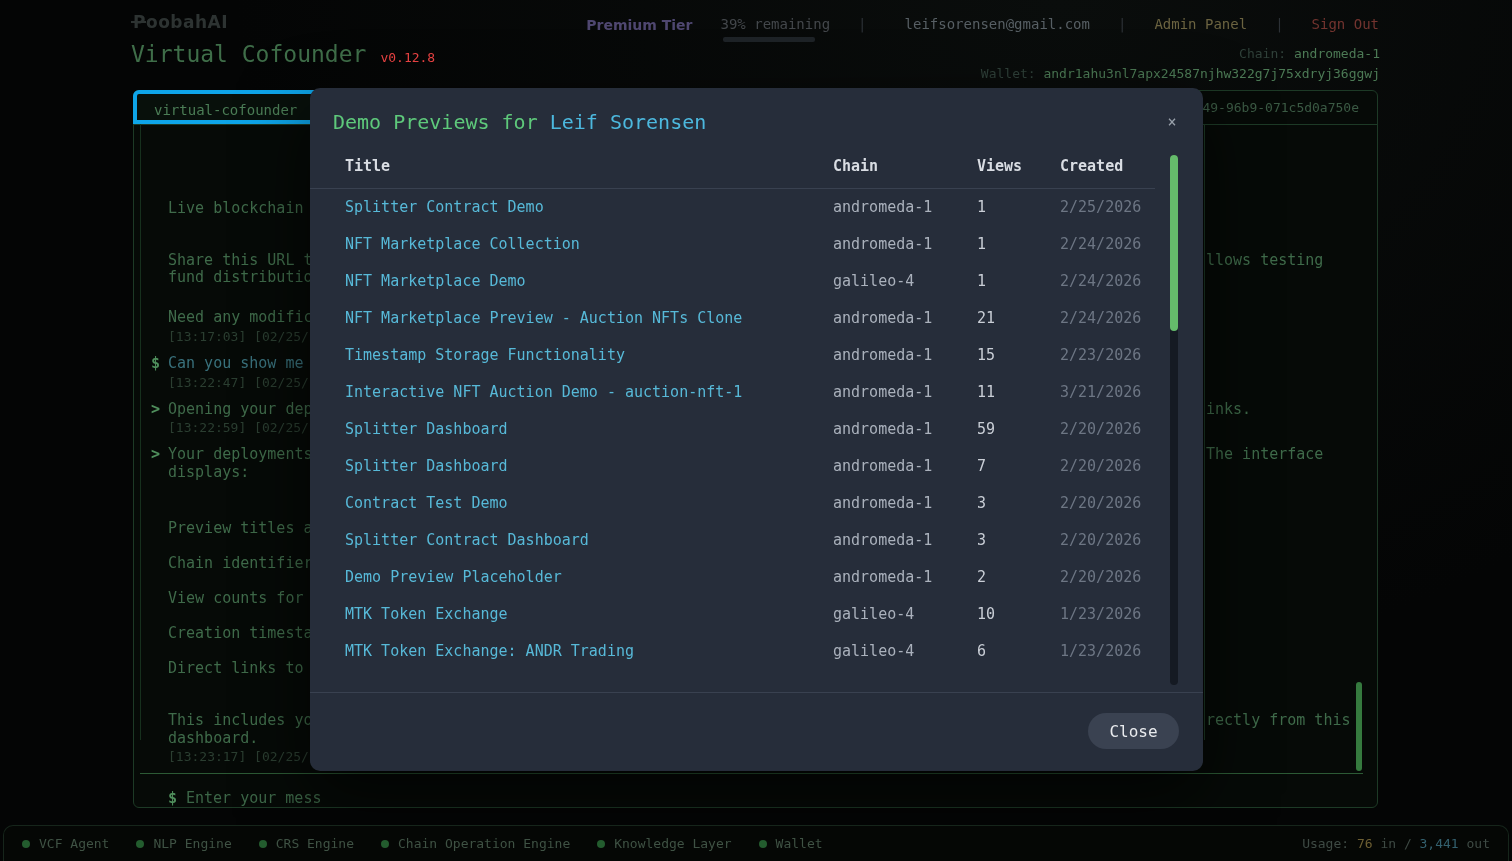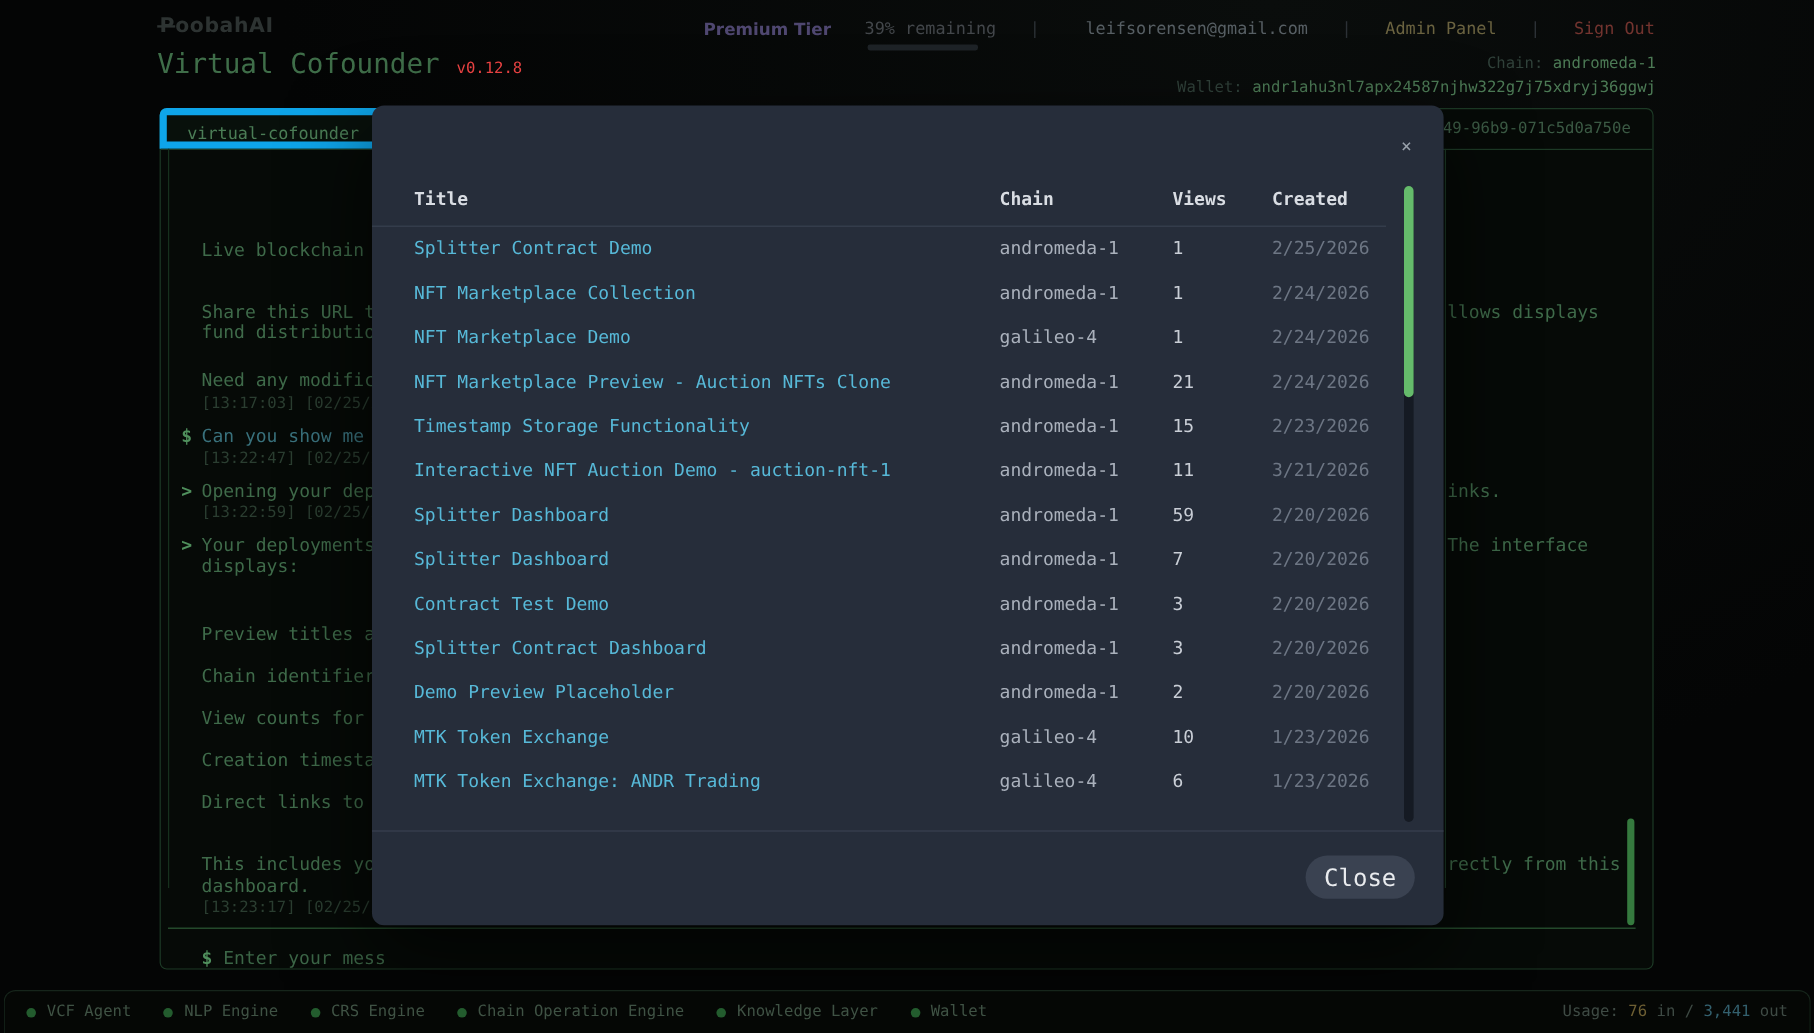--- a/index.html
+++ b/index.html
@@ -28,21 +28,21 @@
   .email { color:#575f64;margin-left:10px; }
   .admin { color:#6b6340; }
   .signout { color:#73342f; }
   .chain-line { right:132px; top:46px; font-size:13px; color:#30413a; }
   .wallet-line { right:132px; top:66px; font-size:13px; color:#30413a; }
   .kv-val { color:#4c7a55; }
 
   
   .panel { left:133px; top:90px; width:1245px; height:718px;
            border:1px solid #1d3a26; border-radius:6px; background:#060a07; }
-  .tab { left:-1px; top:-1px; width:312px; height:34px; border:6px solid #0ea5e9;
+  .tab { left:-1px; top:-1px; width:312px; height:34px; border:4px solid #0ea5e9;
          border-radius:6px 6px 0 0; background:#08100b; color:#4b7d56;
          font-size:14px; line-height:33px; padding-left:17px; }
   .tab-divider { left:0; right:0; top:33px; border-top:1px solid #1d3a26; }
   .session-id { right:18px; top:9px; font-size:13px; color:#3b5a44; }
   .chat { left:0; top:33px; right:0; bottom:0; }
   .line { position:absolute; left:0; right:0; height:17px; font-size:15px; color:#3f6b4a; }
   .line .p { position:absolute; left:17px; color:#4f8f5c; font-weight:bold; }
   .line .t { position:absolute; left:34px; white-space:pre; }
   .line .r { position:absolute; left:1072px; white-space:pre; color:#3f6b4a; }
   .line.user .t { color:#39717c; }
@@ -72,21 +72,21 @@
           height:37px; align-items:center; font-size:15px; cursor:pointer; }
   .c-title { color:#57b9d8; }
   .c-chain { color:#aab1bc; }
   .c-views { color:#c9ced6; }
   .c-created { color:#6d7684; }
   .m-scroll-track { right:25px; top:67px; width:8px; height:530px; background:#151a23; border-radius:4px; }
   .m-scroll-thumb { position:absolute; left:0; top:0; width:8px; height:176px; background:#65bb6b; border-radius:4px; }
   .m-footer-divider { left:0; top:604px; width:893px; border-top:1px solid #394150; }
   .m-close-btn { right:24px; top:625px; width:91px; height:36px; background:#3a4251; color:#e9ebee;
                  border:none; border-radius:18px; font-family:"DejaVu Sans Mono",monospace;
-                 font-size:20px; cursor:pointer; }
+                 font-size:16px; cursor:pointer; }
 
   
   .statusbar { left:3px; right:3px; bottom:0; height:36px; background:#050705;
                border:1px solid #16251b; border-bottom:none; border-radius:10px 10px 0 0;
                display:flex; align-items:center; padding:0 18px; }
   .engines { display:flex; align-items:center; gap:27px; }
   .sitem { display:flex; align-items:center; gap:9px; font-size:13px; color:#3f5244; }
   .dot { width:8px; height:8px; border-radius:50%; background:#235c2e; }
   .usage { margin-left:auto; font-size:13px; color:#3e4a44; white-space:pre; }
   .usage .in { color:#6e5f33; }
@@ -128,21 +128,21 @@
     <div class="abs input-divider"></div>
     <div class="abs input-row">
       <span class="p">$</span>
       <span class="ph">Enter your mess</span>
     </div>
   <div class="line" style="top: 75px;">
         <span class="t">Live blockchain d</span>
       </div>
       <div class="line" style="top: 127px;">
         <span class="t">Share this URL to</span>
-        <span class="r">llows displays</span>
+        <span class="r">llows testing</span>
       </div>
       <div class="line" style="top: 144px;">
         <span class="t">fund distribution</span>
       </div>
       <div class="line" style="top: 184px;">
         <span class="t">Need any modificat</span>
       </div>
       <div class="line ts" style="top: 205px;">
         <span class="t">[13:17:03] [02/25/20</span>
       </div>
@@ -191,20 +191,21 @@
       <div class="line" style="top: 605px;">
         <span class="t">dashboard.</span>
       </div>
       <div class="line ts" style="top: 625px;">
         <span class="t">[13:23:17] [02/25/20</span>
       </div>
     </div>
 </div>
 
 <div class="abs modal">
+  <div class="abs m-title"><span class="green">Demo Previews for </span><span class="cyan">Leif Sorensen</span></div>
   <div class="abs m-close">×</div>
 
   <div class="abs thead">
     <span>Title</span>
     <span>Chain</span>
     <span>Views</span>
     <span>Created</span>
   </div>
   <div class="abs thead-divider"></div>
 

